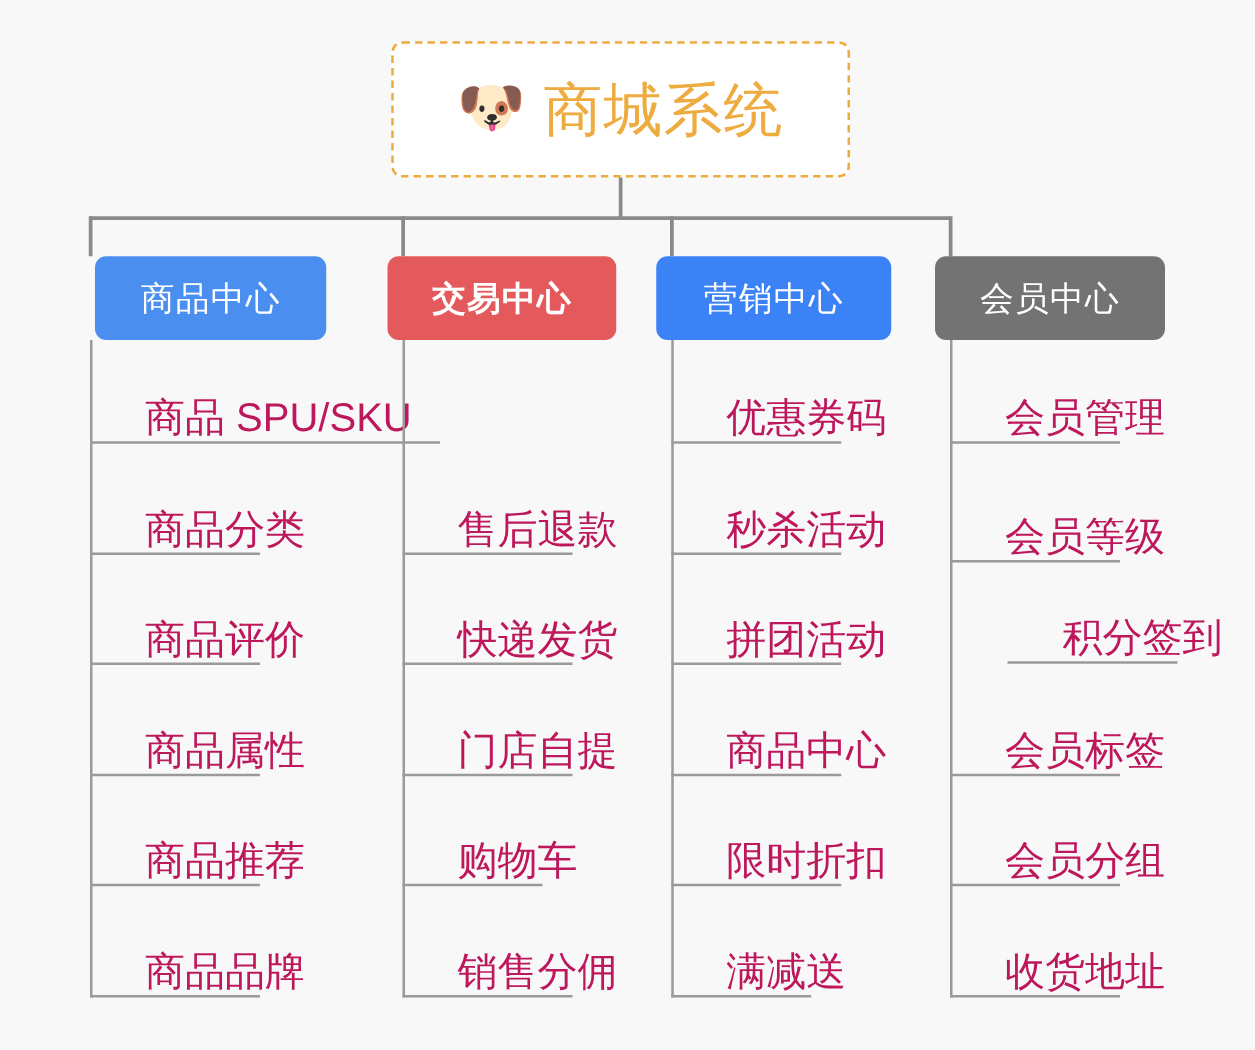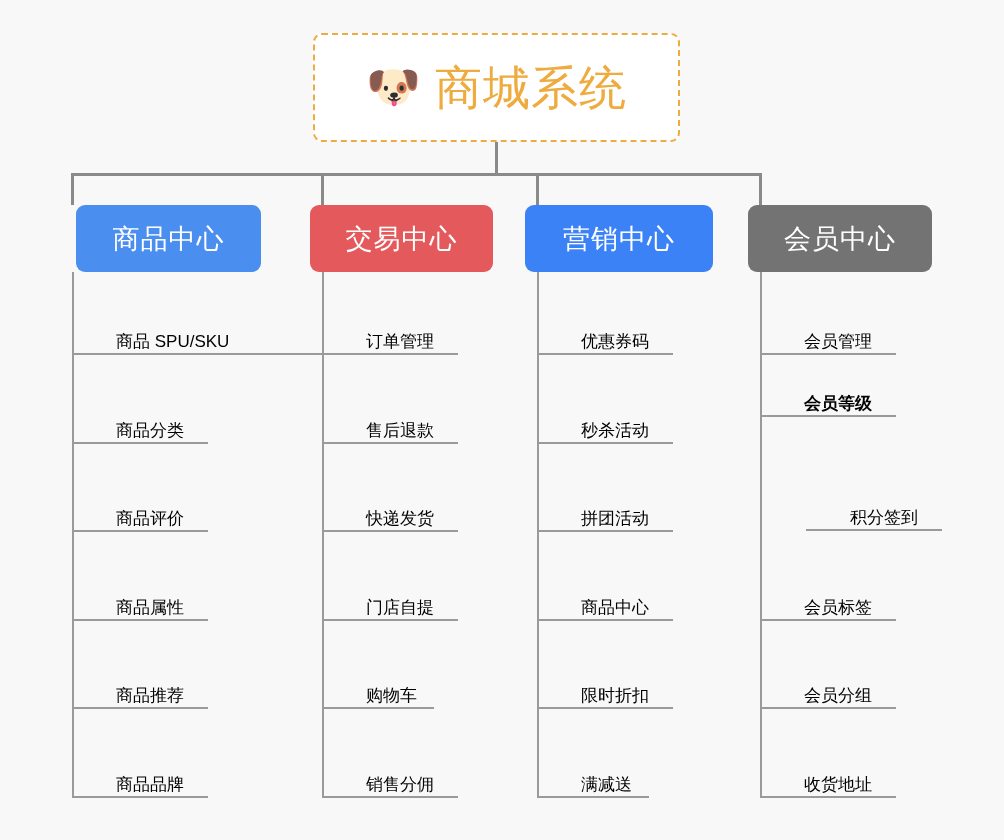--- a/index.html
+++ b/index.html
@@ -93,22 +93,22 @@
     position: absolute;
     left: 0;
     bottom: 0;
     height: 2px;
     background: #9a9a9a;
   }
   .leaf-label {
     position: absolute;
     left: 44px;
     bottom: 5px;
-    font-size: 17px;
-    color: #000000;
+    font-size: 32px;
+    color: #be185d;
     white-space: nowrap;
     line-height: 1;
   }
 </style>
 </head>
 <body>
 
 <div id="canvas">
 
   <div id="root-node">
@@ -149,29 +149,25 @@
         </div>
         <div class="leaf-item" style="top: 348.5px; height: 88.5px; width: 205px;">
           <span class="leaf-label">商品推荐</span>
           <div class="leaf-underline" style="width: 136px;"></div>
         </div>
         <div class="leaf-item" style="top: 437px; height: 88.5px; width: 205px;">
           <span class="leaf-label">商品品牌</span>
           <div class="leaf-underline" style="width: 136px;"></div>
         </div>
       </div>
-      <div class="branch-header" style="left: 310px; width: 183px; background: rgb(228, 89, 92);">
+      <div class="branch-header" style="left: 310px; width: 183px; background: rgb(228, 89, 92); font-weight: bold;">
         <span>交易中心</span>
       </div>
       <div class="leaf-column" style="left: 322px; width: 203px; height: 525.5px;">
         <div class="leaf-rail" style="height: 525.5px;"></div>
-        <div class="leaf-item" style="top: -5.5px; height: 88.5px; width: 203px;">
-          <span class="leaf-label">订单管理</span>
-          <div class="leaf-underline" style="width: 136px;"></div>
-        </div>
         <div class="leaf-item" style="top: 83px; height: 88.5px; width: 203px;">
           <span class="leaf-label">售后退款</span>
           <div class="leaf-underline" style="width: 136px;"></div>
         </div>
         <div class="leaf-item" style="top: 171.5px; height: 88.5px; width: 203px;">
           <span class="leaf-label">快递发货</span>
           <div class="leaf-underline" style="width: 136px;"></div>
         </div>
         <div class="leaf-item" style="top: 260px; height: 88.5px; width: 203px;">
           <span class="leaf-label">门店自提</span>
@@ -218,21 +214,21 @@
       </div>
       <div class="branch-header" style="left: 748px; width: 184px; background: #737373;">
         <span>会员中心</span>
       </div>
       <div class="leaf-column" style="left: 760px; width: 204px; height: 525.5px;">
         <div class="leaf-rail" style="height: 525.5px;"></div>
         <div class="leaf-item" style="top: -5.5px; height: 88.5px; width: 204px;">
           <span class="leaf-label">会员管理</span>
           <div class="leaf-underline" style="width: 136px;"></div>
         </div>
-        <div class="leaf-item" style="top: 83px; height: 62px; width: 204px; font-weight: bold;">
+        <div class="leaf-item" style="top: 83px; height: 95px; width: 204px;">
           <span class="leaf-label">会员等级</span>
           <div class="leaf-underline" style="width: 136px;"></div>
         </div>
         <div class="leaf-item" style="top: 171.5px; height: 87px; width: 204px; margin-left: 46px;">
           <span class="leaf-label">积分签到</span>
           <div class="leaf-underline" style="width: 136px;"></div>
         </div>
         <div class="leaf-item" style="top: 260px; height: 88.5px; width: 204px;">
           <span class="leaf-label">会员标签</span>
           <div class="leaf-underline" style="width: 136px;"></div>

